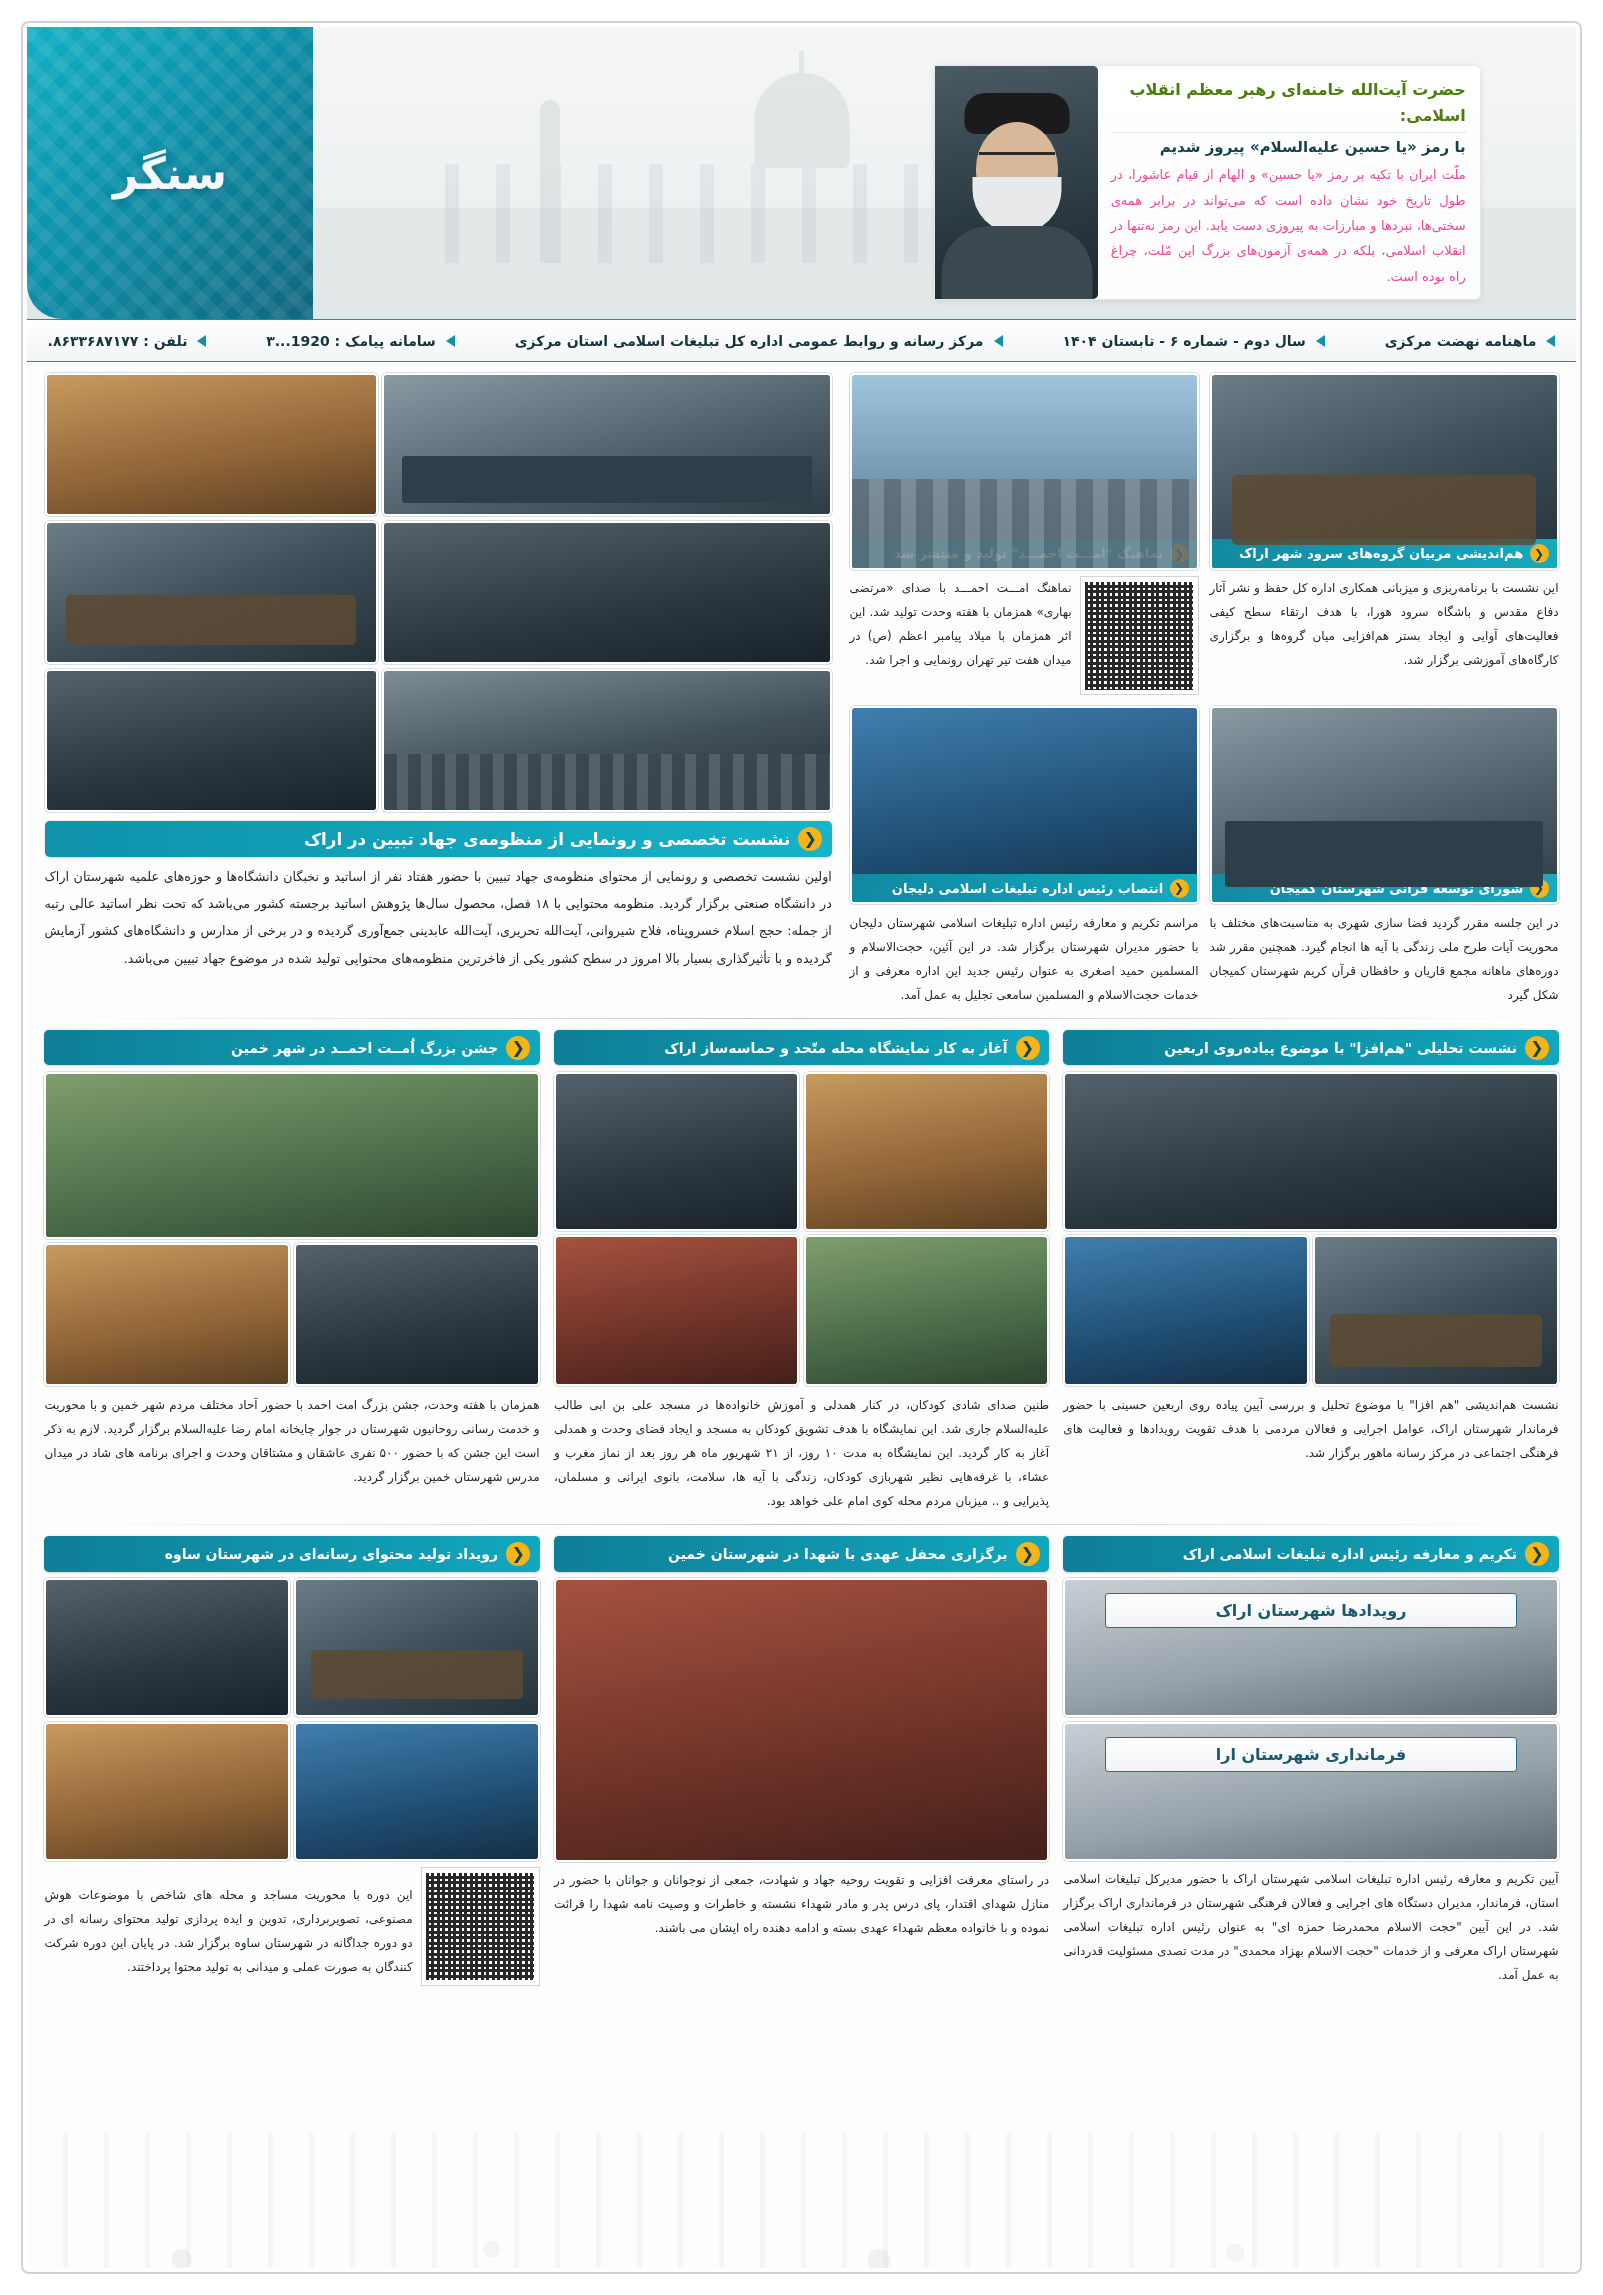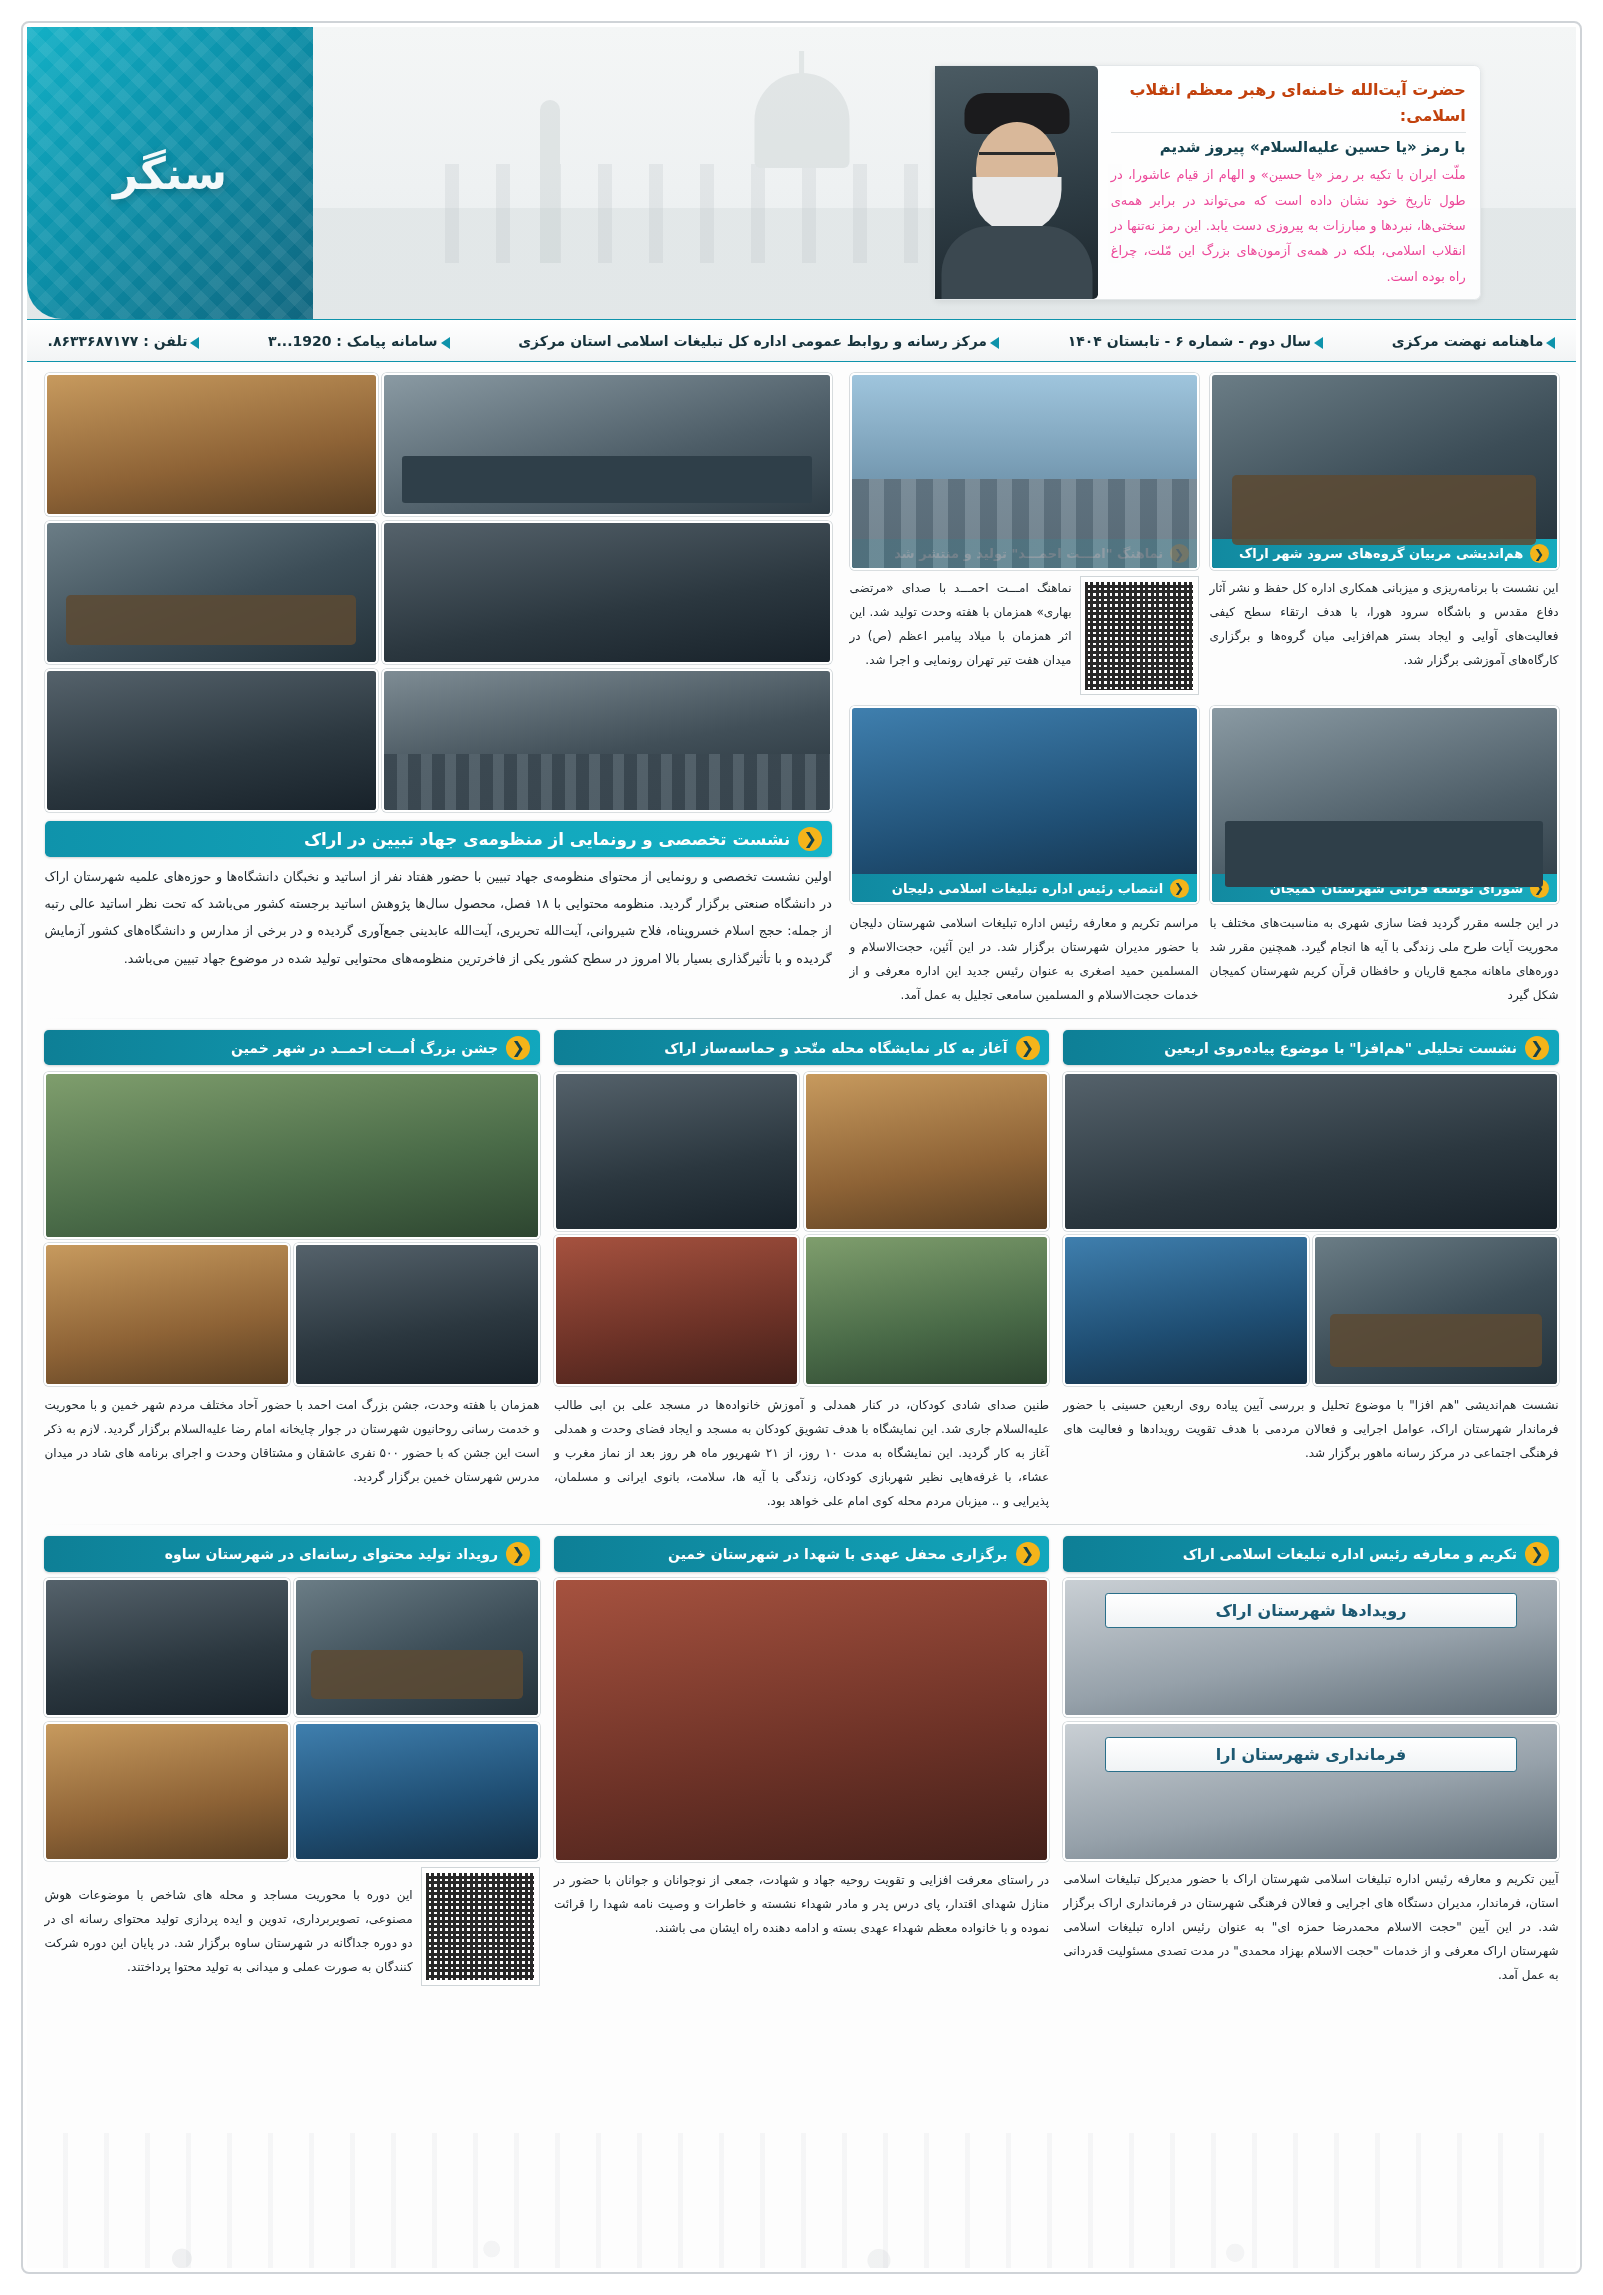--- a/index.html
+++ b/index.html
@@ -145,38 +145,38 @@
     position:absolute; left:50%; top:86px; transform:translateX(-50%);
     width:76px; height:12.7px;
     border-top:3.2px solid #2a2a2a;
   }
   .quote-portrait .robe{
     position:absolute; left:50%; bottom:0; transform:translateX(-50%);
     width:151px; height:73px; background:#3b4850; border-radius:48px 48px 0 0;
   }
   .quote-body{ flex:1; padding:11px 14.3px 9.5px 12.7px; text-align:right; }
   .quote-title{
-    color:#c2410c; font-size:16px; font-weight:bold; line-height:1.6;
+    color:#4d7c0f; font-size:16px; font-weight:bold; line-height:1.6;
     border-bottom:0.8px solid #dfe4e6; padding-bottom:4px; margin-bottom:4.8px;
   }
   .quote-sub{ color:#15424f; font-size:15px; font-weight:bold; margin-bottom:6.3px;}
   .quote-text{ color:#ec4899; font-size:13px; line-height:1.95; text-align:justify;}
 
   
   .infobar{
     height: 43px;
     background: linear-gradient(180deg,#ffffff,#f2f4f5);
     border-top: 1.6px solid #0e93ab;
     border-bottom: 1.6px solid #0e93ab;
     display:flex; align-items:center; justify-content:space-between;
     padding: 0 20.6px;
     font-size: 14px; color:#17333c; font-weight:bold;
     direction: rtl;
   }
-  .infobar .seg{ display:flex; align-items:flex-end; gap:3px; white-space:nowrap; }
+  .infobar .seg{ display:flex; align-items:center; gap:10px; white-space:nowrap; }
   .infobar .bullet{
     width:0;height:0;border-style:solid;border-width:6.3px 9.5px 6.3px 0;
     border-color:transparent #0e93ab transparent transparent; display:inline-block;
   }
   
   .content{ padding: 11px 17.5px 0 17.5px; }
   .row{ display:flex; gap:12.7px; direction: rtl; }
 
   .headline{
     display:flex; align-items:center; gap:8px;

